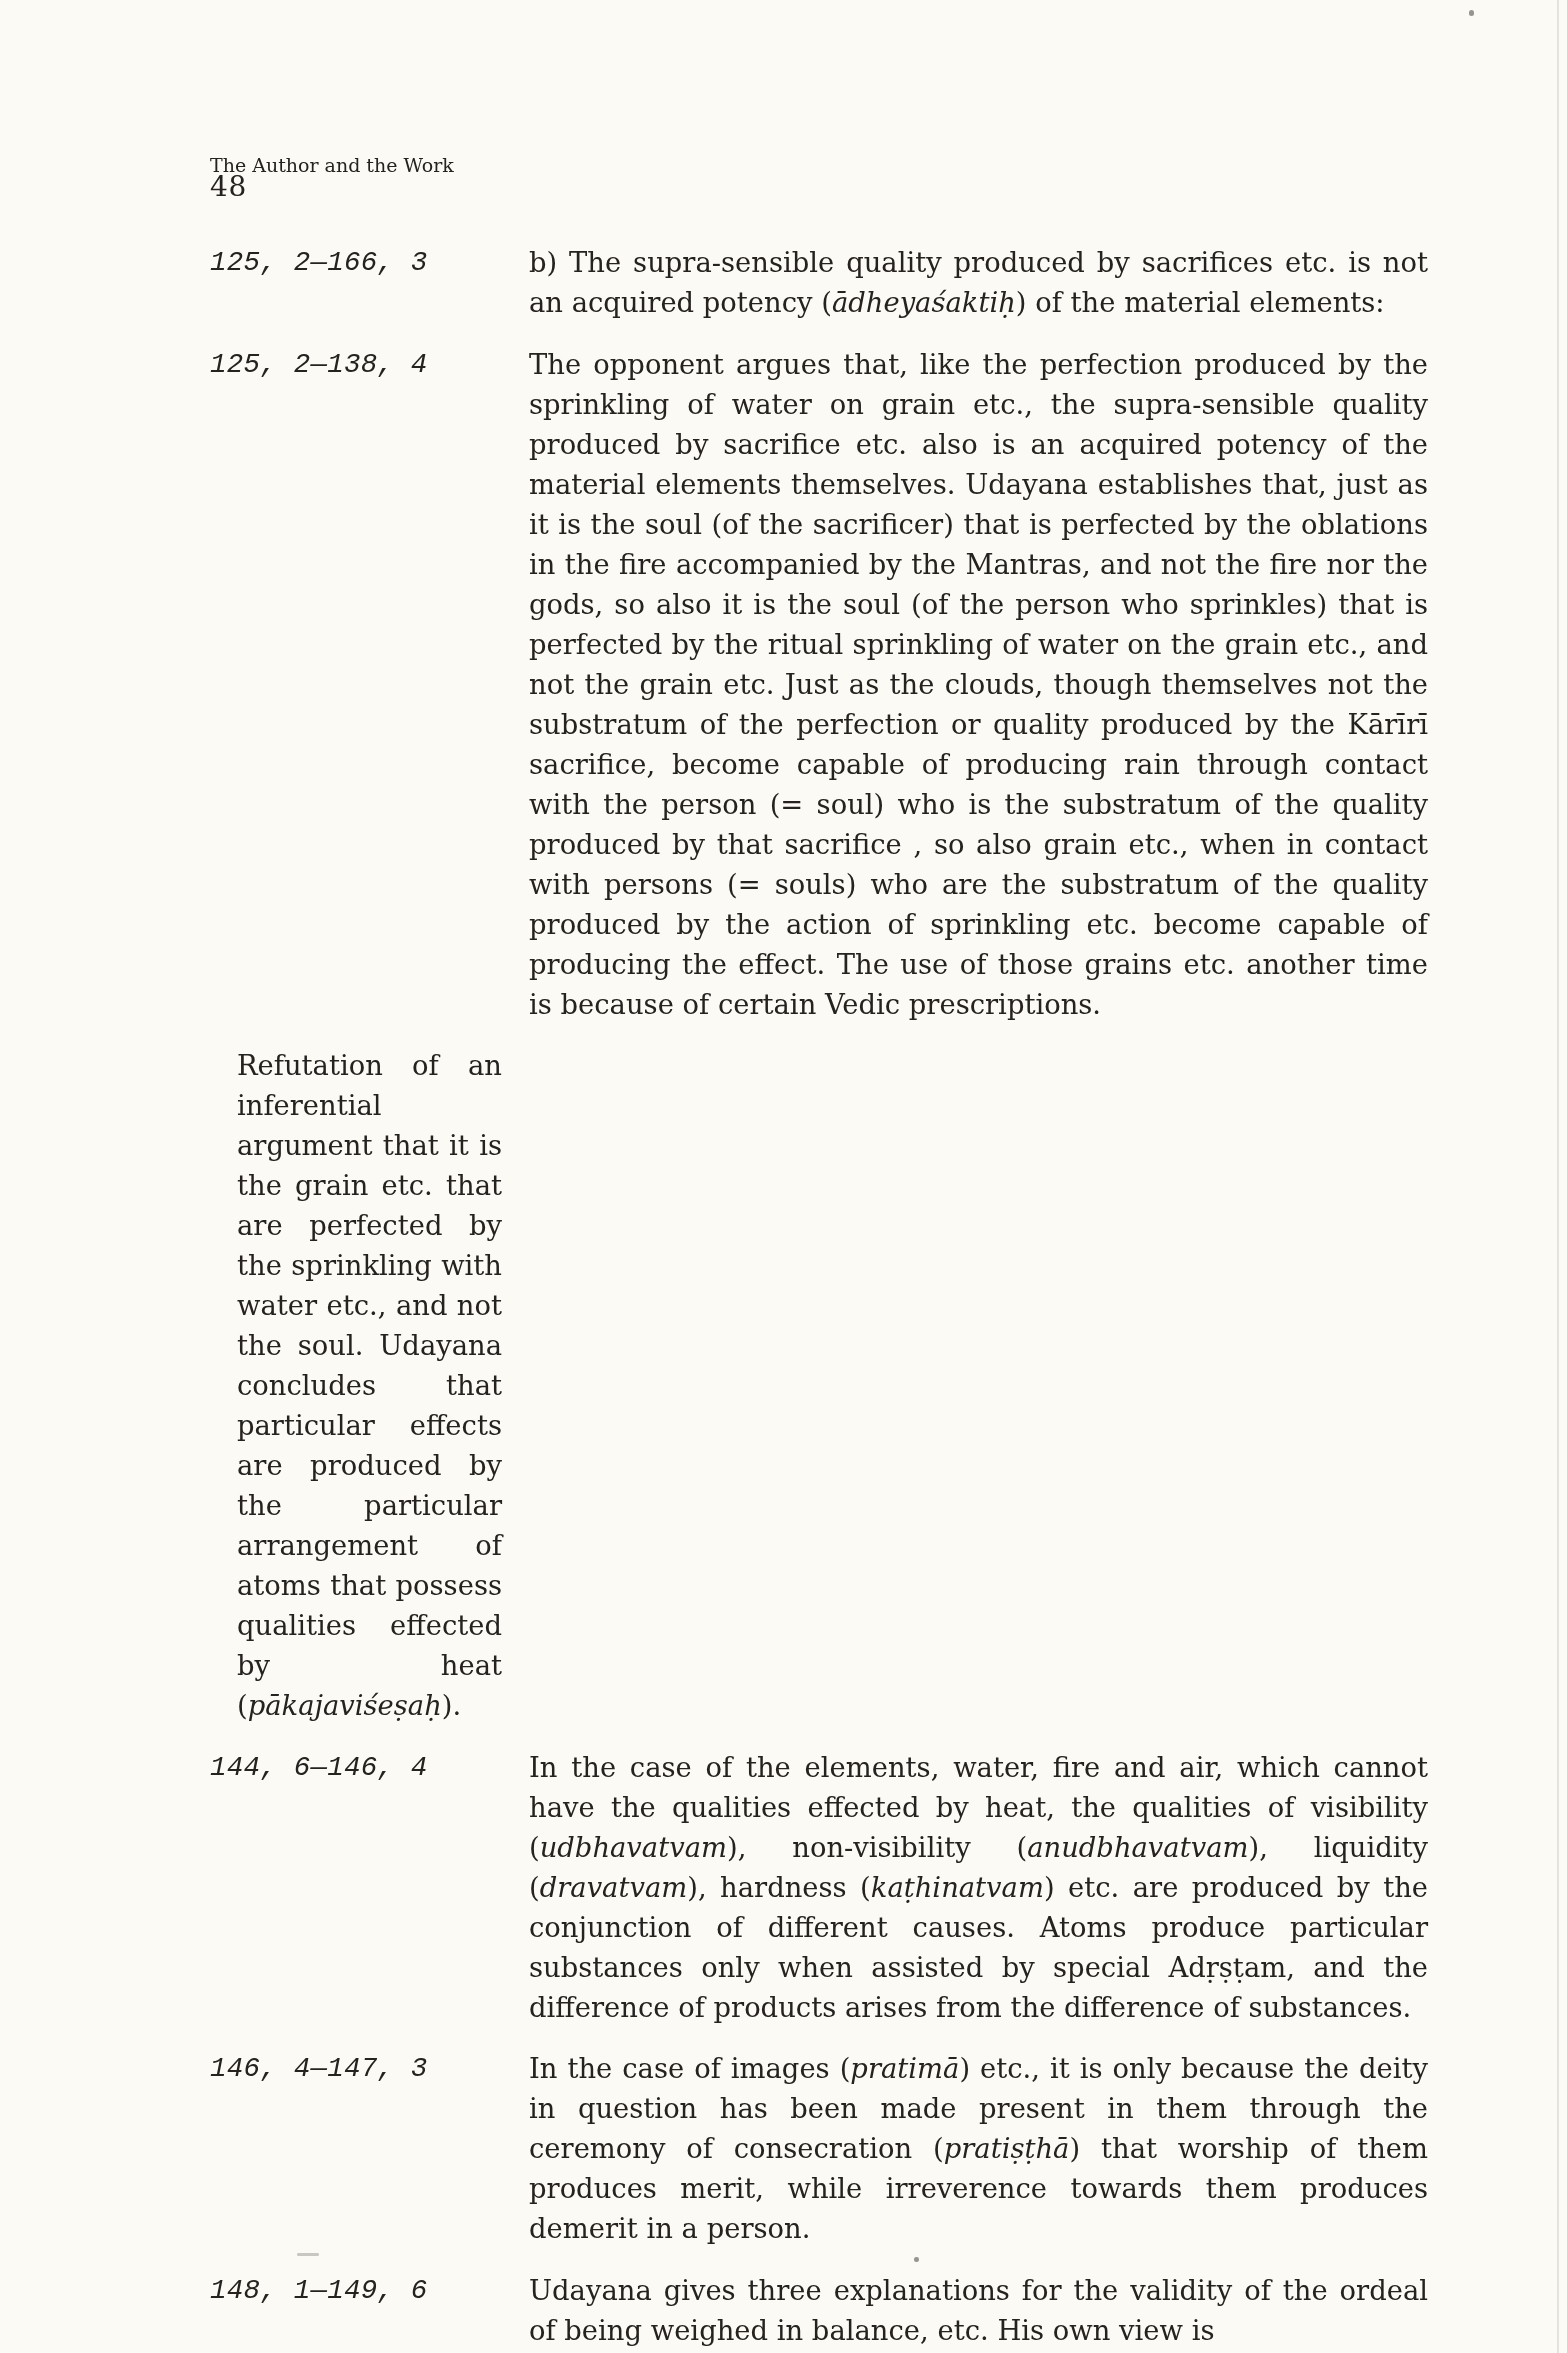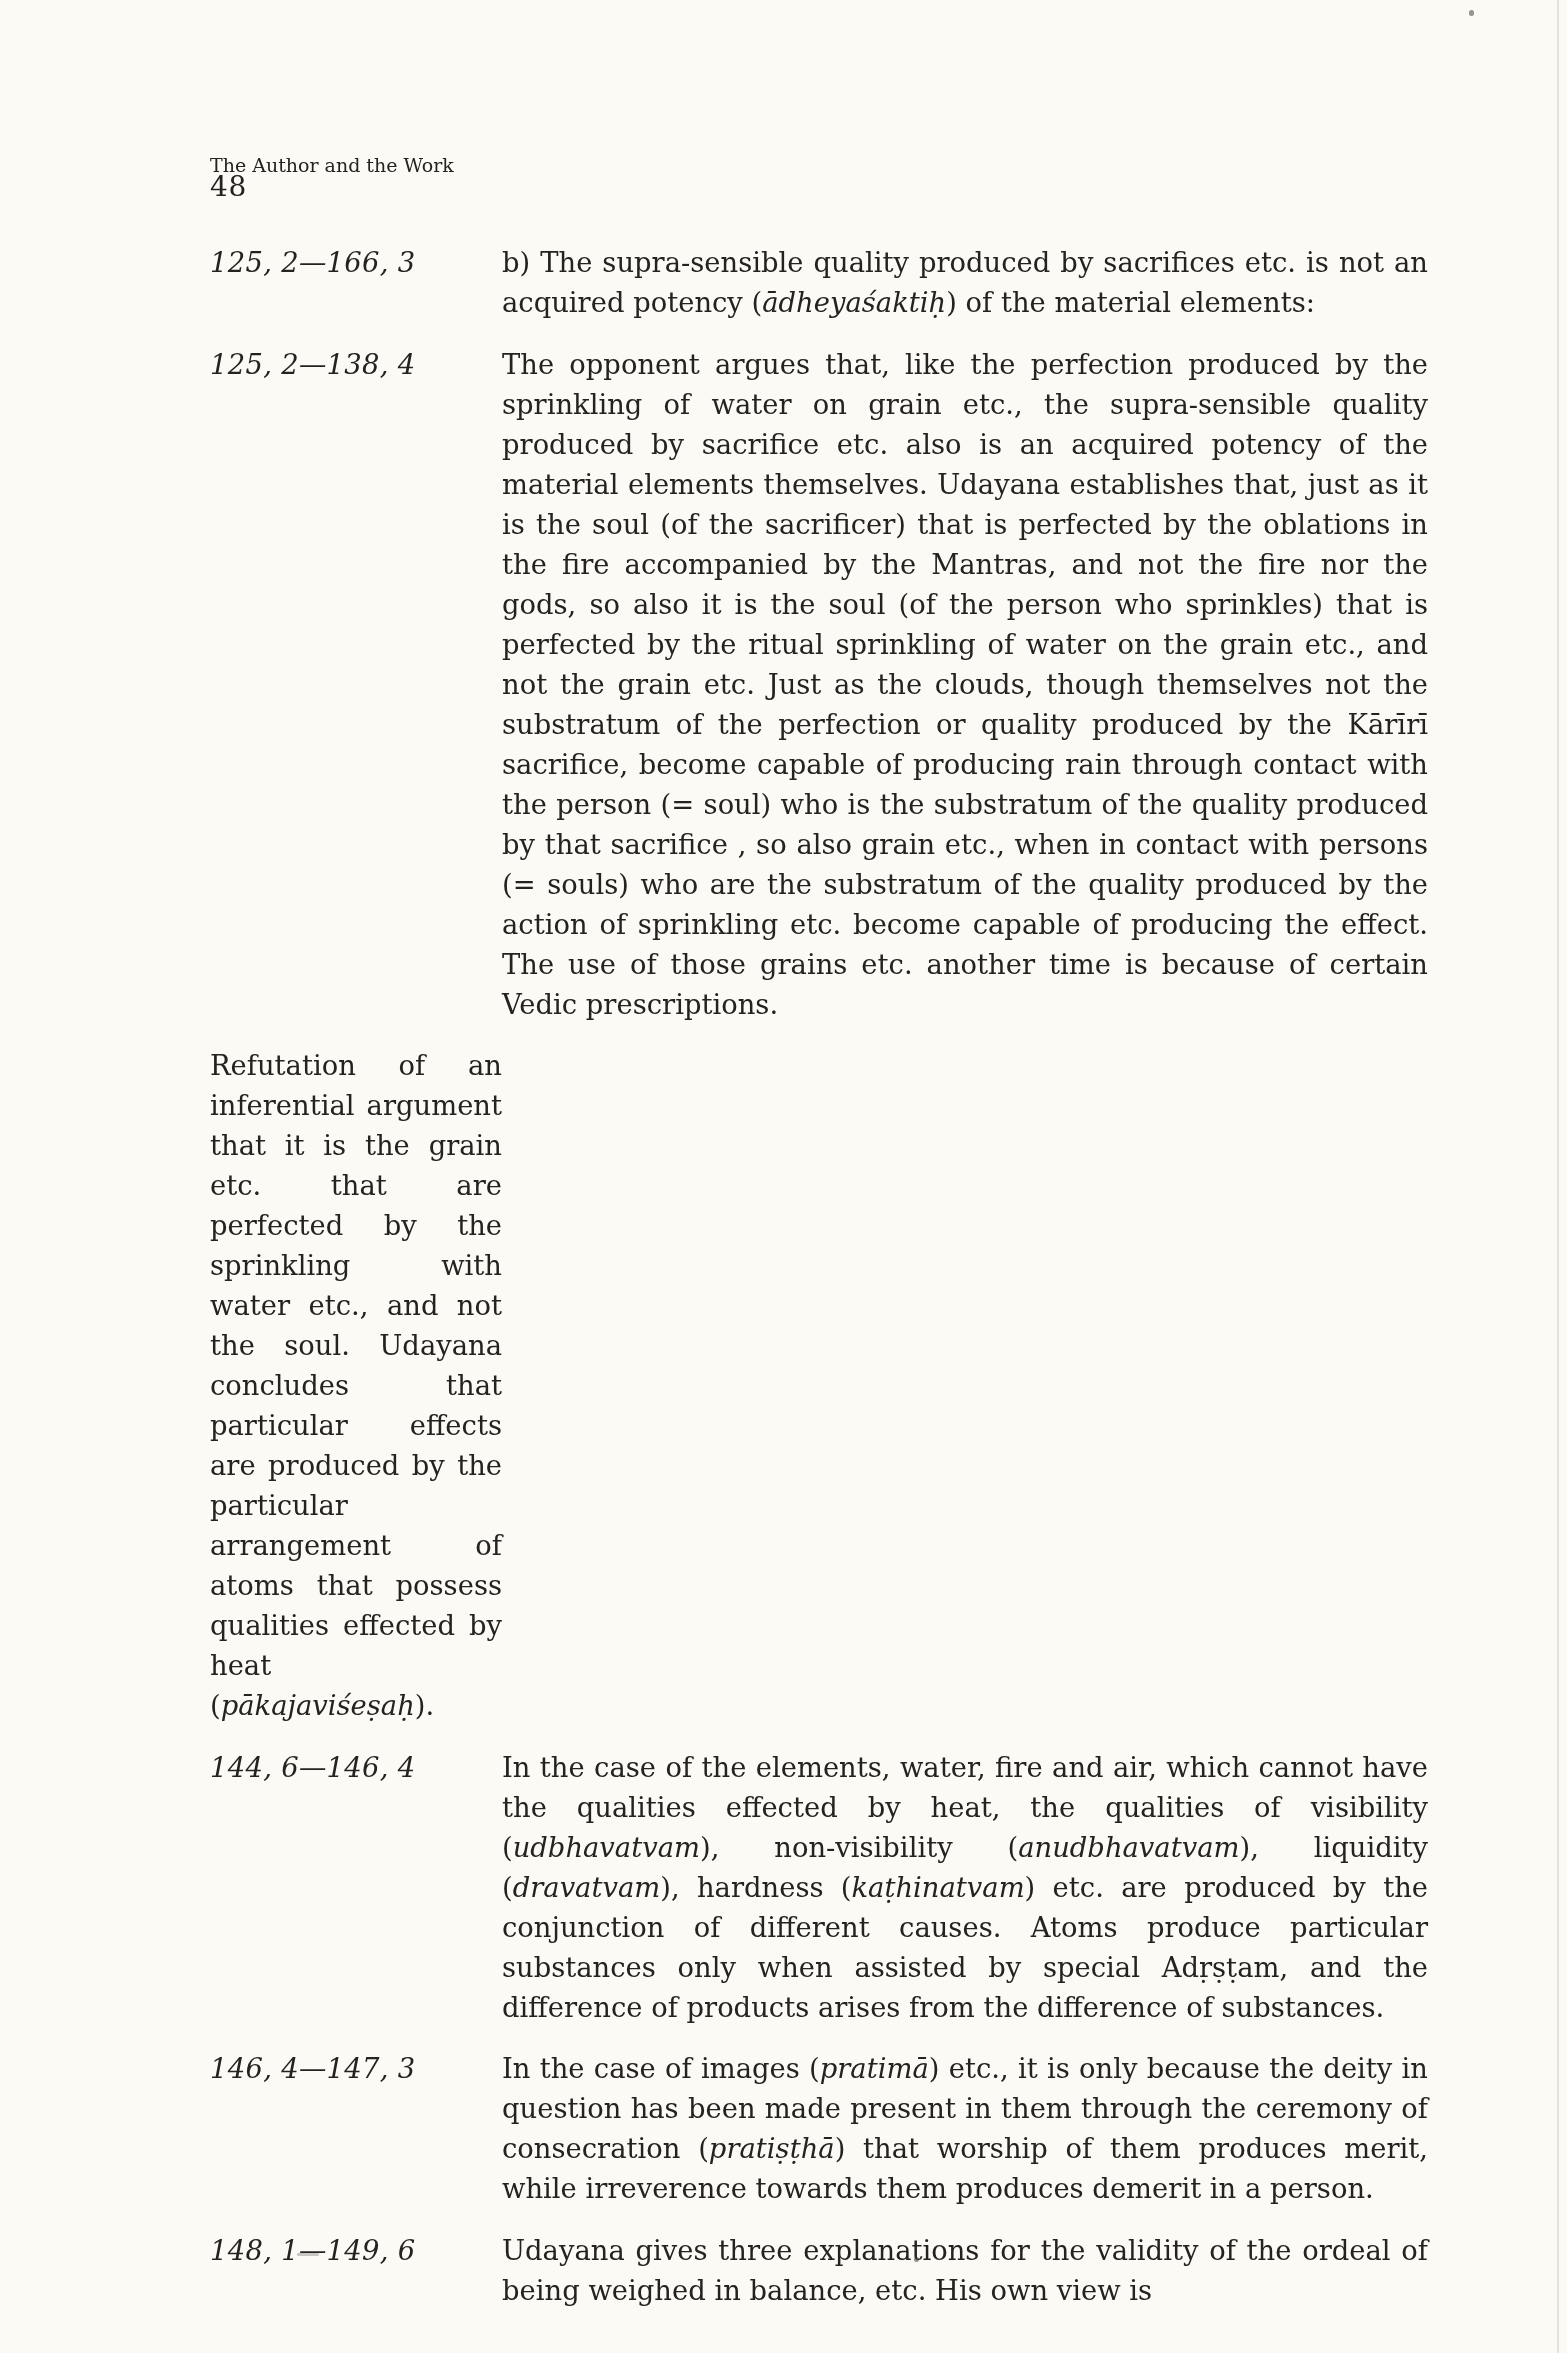--- a/index.html
+++ b/index.html
@@ -50,26 +50,28 @@
     display: grid;
     grid-template-columns: 292px 926px;
     margin-bottom: 21.5px;
   }
   .ref {
     font-style: italic;
     font-size: 27.4px;
     line-height: 40px;
     letter-spacing: 0.3px;
     white-space: nowrap;
+    font-family: Liberation Mono, monospace;
   }
   .body-text {
     font-size: 27.4px;
     line-height: 40px;
     text-align: justify;
     hyphens: auto;
+    margin-left: 27px;
     -webkit-hyphens: auto;
   }
   .body-text i { font-style: italic; }
   
   .scan-edge {
     position: absolute;
     right: 8.5px;
     top: 0;
     width: 2px;
     height: 100%;

